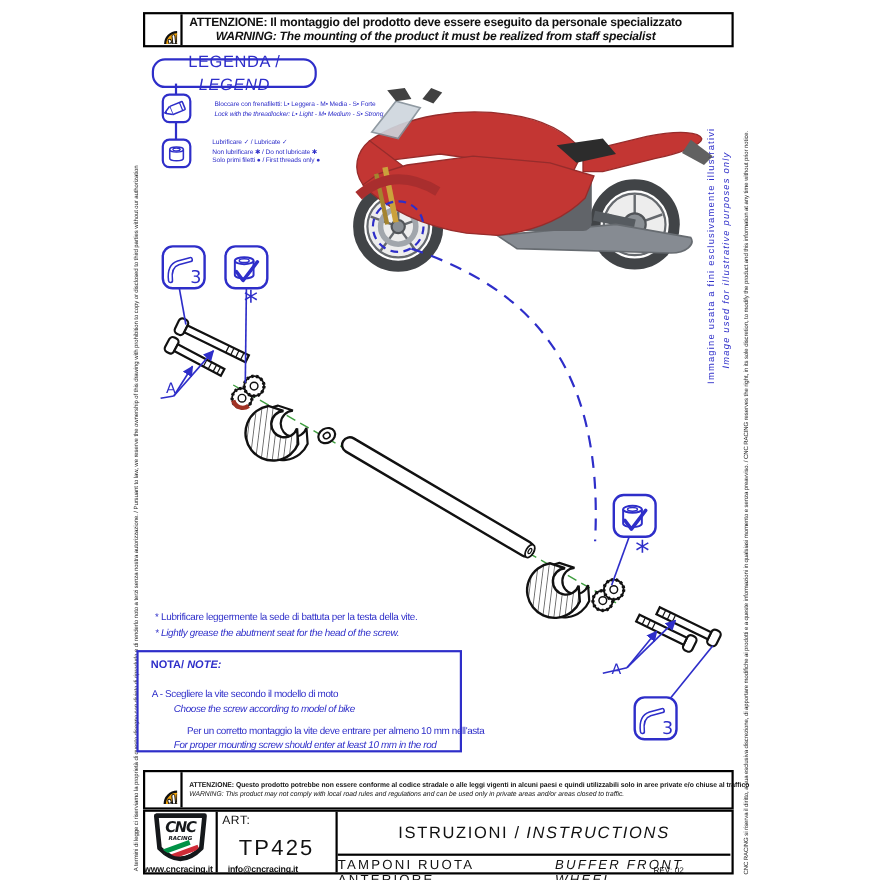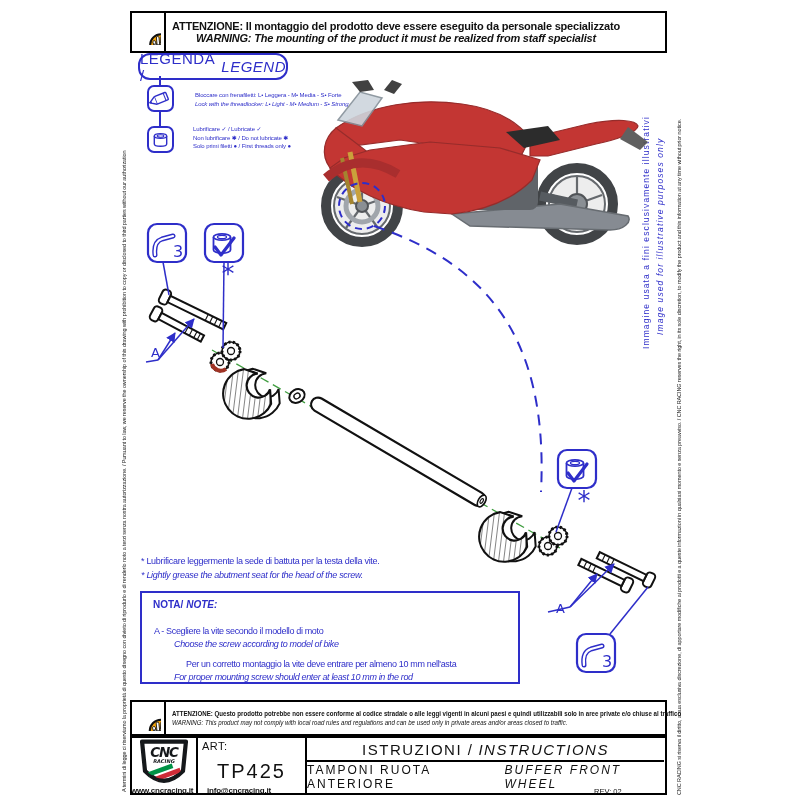--- a/index.html
+++ b/index.html
@@ -13,54 +13,54 @@
          white-space:nowrap;font-size:5.5px;letter-spacing:-0.1px;color:#222;}
   .vblue{position:absolute;transform:rotate(-90deg);transform-origin:left top;
          white-space:nowrap;font-size:8.5px;letter-spacing:1.1px;color:#2e2ec9;}
 
   
   .banner{position:absolute;left:130px;width:537px;border:2.5px solid #000;
           box-sizing:border-box;display:flex;align-items:stretch;background:#fff;}
   .banner-icon{display:flex;align-items:center;justify-content:center;
                border-right:2px solid #000;flex:0 0 32px;}
   .banner-text{display:flex;flex-direction:column;justify-content:center;padding-left:6px;}
-  #top-banner{top:11px;height:42px;}
+  #top-banner{top:11px;height:32px;}
   #top-banner .l1{font-size:11px;font-weight:bold;letter-spacing:-0.2px;white-space:nowrap;}
   #top-banner .l2{font-size:11px;font-weight:bold;font-style:italic;letter-spacing:-0.2px;white-space:nowrap;text-align:center;}
   #bottom-banner{top:700px;height:36px;}
   #bottom-banner .l1{font-size:6.4px;font-weight:600;white-space:nowrap;transform:scaleX(0.96);transform-origin:left;}
   #bottom-banner .l2{font-size:6.4px;font-style:italic;white-space:nowrap;margin-top:2px;transform:scaleX(0.96);transform-origin:left;}
 
   
   #legend-title{left:138px;top:53px;width:146px;height:23px;border:2px solid #2e2ec9;
     border-radius:12px;display:flex;align-items:center;justify-content:center;
-    font-size:15px;font-weight:500;letter-spacing:0.5px;color:#2e2ec9;gap:4px;}
+    font-size:15px;font-weight:500;letter-spacing:0.5px;color:#2e2ec9;gap:4px;flex-direction:column;}
   .legend-icon{position:absolute;width:27px;height:27px;border:2px solid #2e2ec9;
     border-radius:7px;box-sizing:border-box;background:#fff;display:flex;
     align-items:center;justify-content:center;}
   .legend-line{font-size:6px;letter-spacing:-0.1px;color:#2e2ec9;white-space:nowrap;}
 
   
   .gnote{font-size:9px;letter-spacing:-0.3px;color:#2e2ec9;white-space:nowrap;}
-  #nota-box{left:140px;top:591px;width:380px;height:93px;border:2px solid #2e2ec9;
+  #nota-box{left:124px;top:591px;width:296px;height:93px;border:2px solid #2e2ec9;
     box-sizing:border-box;}
   .nota-t{position:absolute;font-size:10px;font-weight:600;color:#2e2ec9;white-space:nowrap;}
   .nota-l{position:absolute;font-size:9px;letter-spacing:-0.35px;color:#2e2ec9;white-space:nowrap;}
 
   
   #title-block{left:130px;top:736px;width:537px;height:59px;border:2.5px solid #000;
     box-sizing:border-box;background:#fff;}
   .tb-cell{position:absolute;top:0;height:100%;box-sizing:border-box;}
   #tb-logo{left:0;width:66px;border-right:2px solid #000;display:flex;align-items:center;justify-content:center;}
   #tb-art{left:66px;width:109px;border-right:2px solid #000;}
   #tb-art .art-label{position:absolute;left:4px;top:2px;font-size:11px;letter-spacing:0.5px;}
   #tb-art .art-value{position:absolute;left:0;right:0;top:22px;text-align:center;
     font-size:20px;letter-spacing:2px;}
   #tb-right{left:175px;right:0;width:357px;}
-  #tb-right .hdr{height:24px;border-bottom:2px solid #000;display:flex;align-items:center;
+  #tb-right .hdr{height:40px;border-bottom:2px solid #000;display:flex;align-items:center;
     justify-content:center;font-size:15px;font-weight:500;letter-spacing:1.5px;gap:5px;box-sizing:border-box;}
   #tb-right .bdy{height:29px;display:flex;flex-direction:row;align-items:center;justify-content:center;}
   #tb-right .p1{font-size:12px;letter-spacing:2px;}
   #tb-right .p2{font-size:12px;font-style:italic;letter-spacing:2px;margin-top:1px;}
 
   .footer-txt{font-size:8px;font-weight:bold;letter-spacing:-0.2px;}
   svg text{font-family:"DejaVu Sans",sans-serif;}
 </style>
 </head>
 <body>

